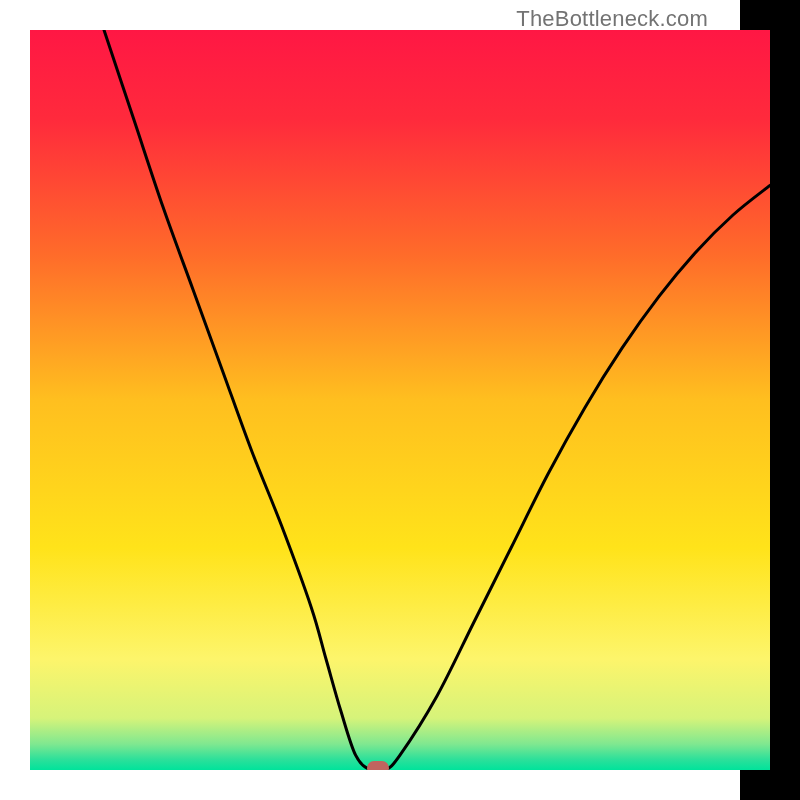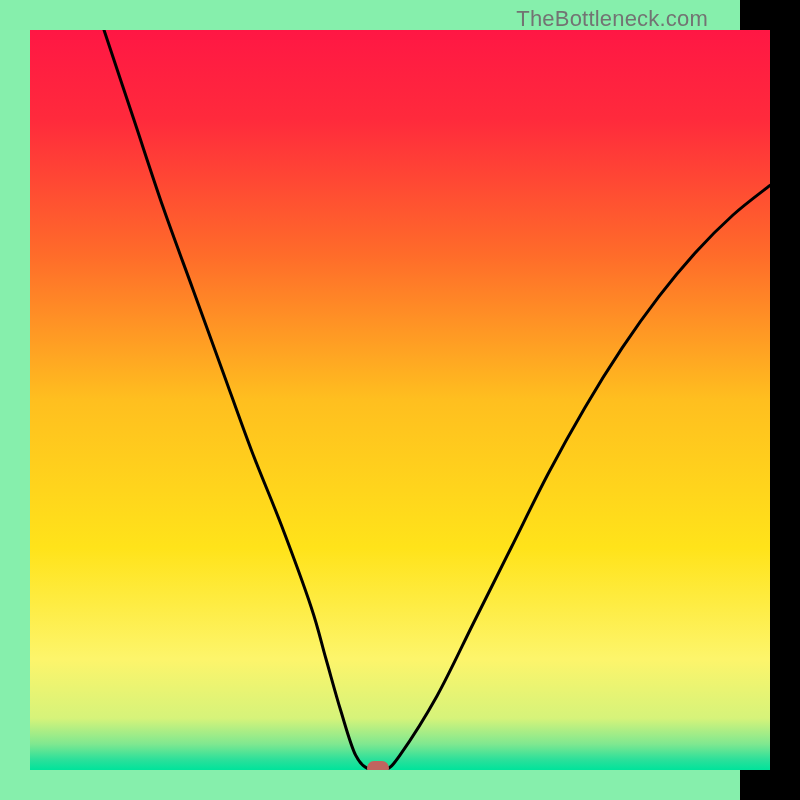--- a/index.html
+++ b/index.html
@@ -7,21 +7,21 @@
     padding: 0;
     width: 800px;
     height: 800px;
     background: #000;
     font-family: Arial, Helvetica, sans-serif;
   }
   .frame {
     position: relative;
     width: 740px;
     height: 800px;
-    background: #86efac;
+    background: #ffffff;
   }
   .plot-area {
     position: absolute;
     left: 30px;
     top: 30px;
     width: 740px;
     height: 740px;
     overflow: hidden;
   }
   .gradient-bg {

